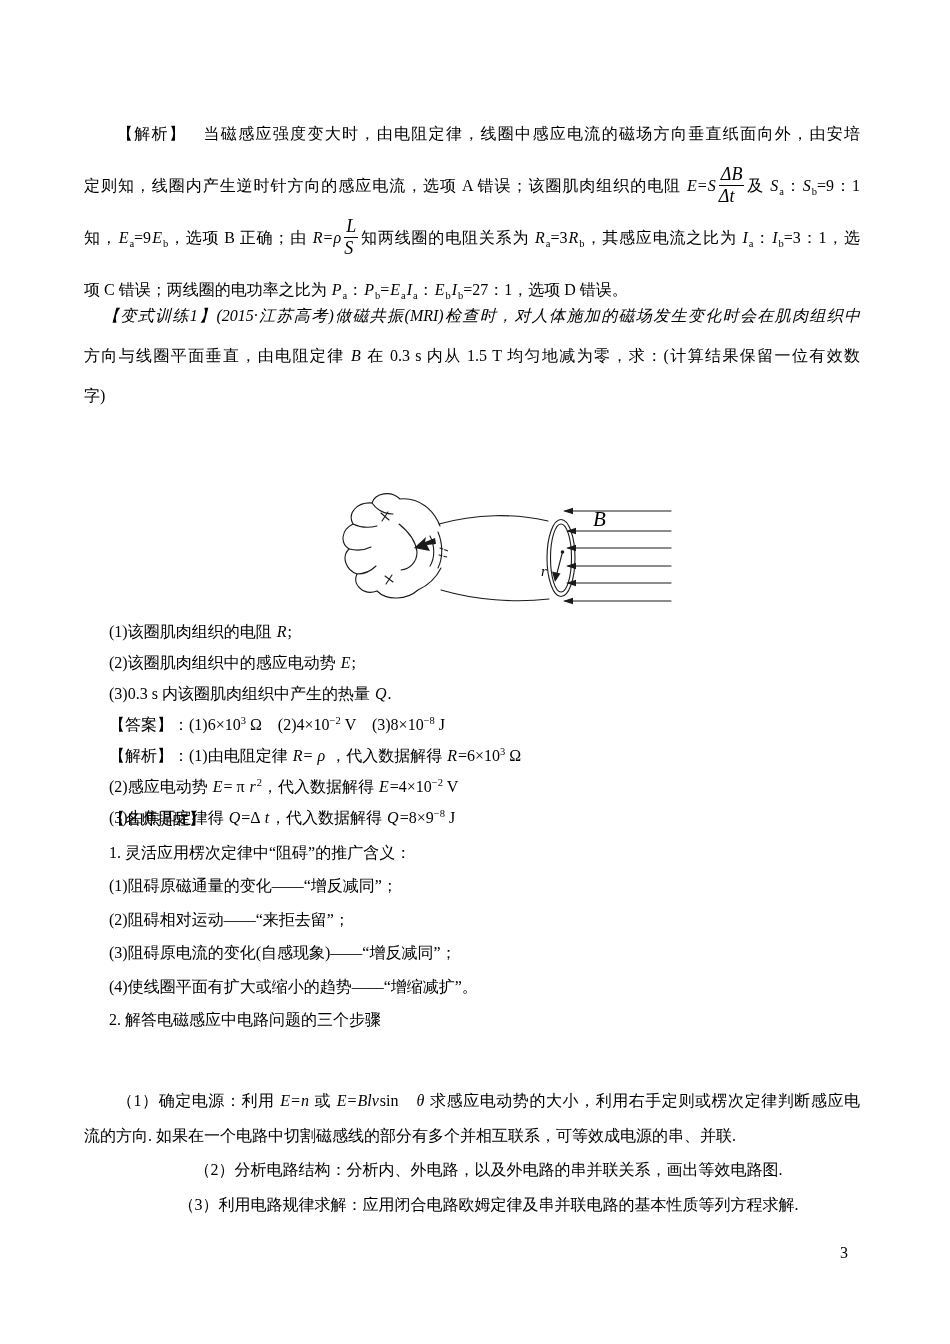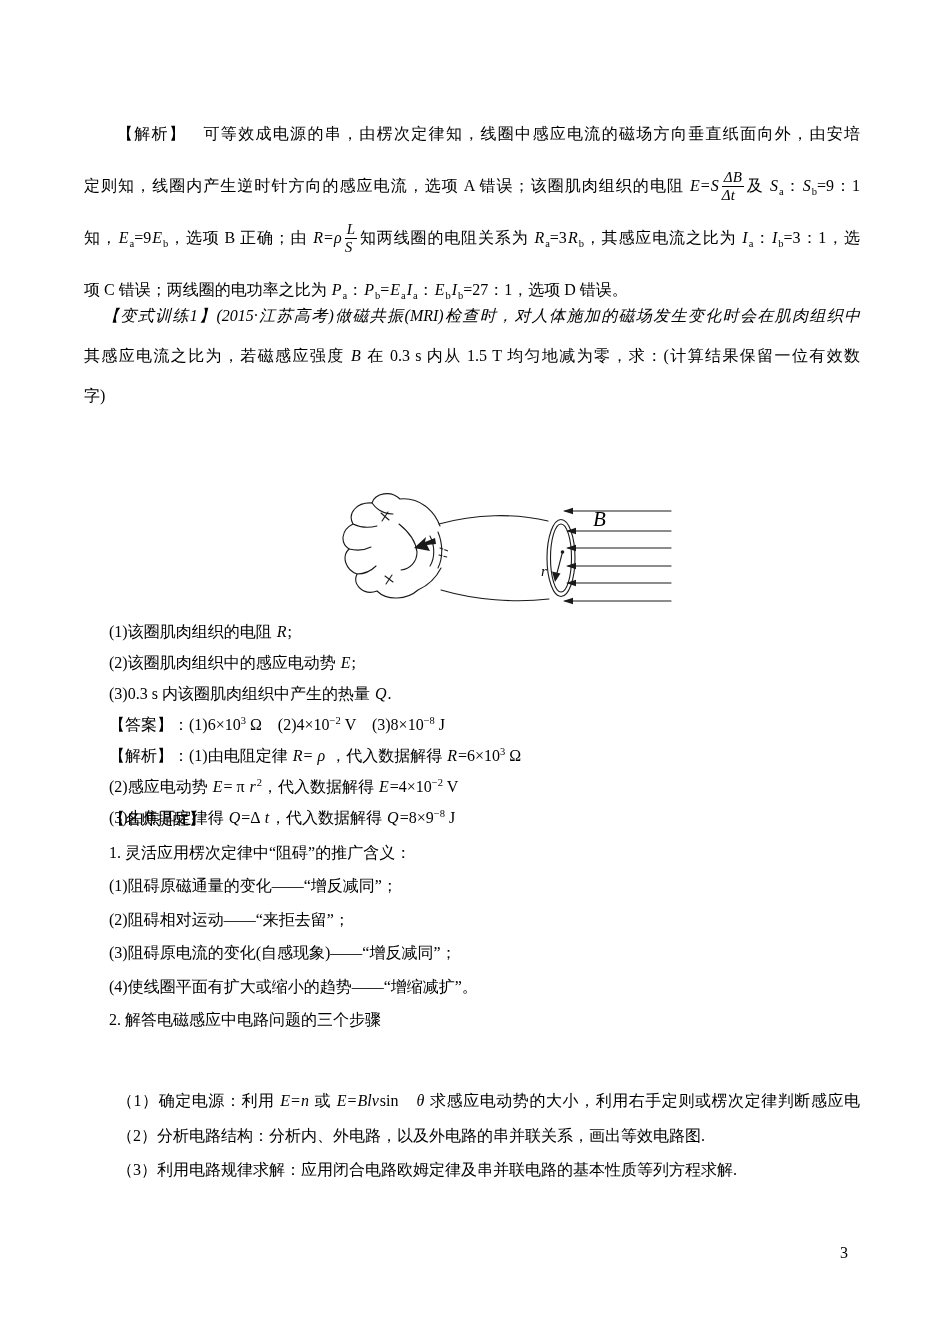--- a/index.html
+++ b/index.html
@@ -5,54 +5,54 @@
   html,body { margin:0; padding:0; background:#888; }
   .page {
     position:relative; width:950px; height:1344px; margin:0 auto;
     background:#ffffff; color:#000;
     font-family:"Liberation Serif","DejaVu Serif",serif;
     font-size:16px; overflow:hidden;
   }
   .block { position:absolute; left:84px; width:776px; }
   .line { display:block; }
   .jline { text-align:justify; text-align-last:justify; }
-  .ind2 { text-indent:33px; }
+  .ind2 { text-indent:33px;text-align:center; }
   .ind1 { text-indent:25px; }
   .ind15 { text-indent:19px;font-style:italic; }
   #blk-analysis { top:108px; line-height:52px; }
   #blk-exercise { top:296px; line-height:40px; }
   #blk-questions { top:616px; line-height:31px; }
   #blk-tips { top:802px; line-height:33.5px; }
   #blk-steps { top:1084px; line-height:34.5px; }
   .v { font-style:italic; padding:0 1px; }
   sub { font-size:10.5px; line-height:0; }
   sup { font-size:10.5px; line-height:0; }
   .frac { display:inline-block; vertical-align:-0.6em; text-align:center;
-          font-size:15px; line-height:1.15; font-style:italic; margin:0 2px; }
+          font-size:18px; line-height:1.15; font-style:italic; margin:0 2px; }
   .frac .num { display:block; border-bottom:1px solid #000; padding:0 2px; }
   .frac .den { display:block; }
   .figure-wrap { position:absolute; left:337px; top:486px; width:345px; height:145px; }
   .figure-wrap svg { display:block; }
   .pagenum { position:absolute; left:840px; top:1244px; font-size:16px; }
 </style>
 </head>
 <body>
 
 <div class="page">
 
   <section class="block" id="blk-analysis">
-    <div class="line jline ind2"><span>【解析】　可等效成电源的串，由楞次定律知，线圈中感应电流的磁场方向垂直纸面向外，由安培</span></div>
+    <div class="line jline ind2"><span>【解析】　当磁感应强度变大时，由电阻定律，线圈中感应电流的磁场方向垂直纸面向外，由安培</span></div>
     <div class="line jline"><span>定则知，线圈内产生逆时针方向的感应电流，选项 A 错误；该圈肌肉组织的电阻 </span><i class="v">E</i><span>=</span><i class="v">S</i><span class="frac"><span class="num">ΔB</span><span class="den">Δt</span></span><span>及 </span><i class="v">S</i><sub>a</sub><span>：</span><i class="v">S</i><sub>b</sub><span>=9：1</span></div>
     <div class="line jline"><span>知，</span><i class="v">E</i><sub>a</sub><span>=9</span><i class="v">E</i><sub>b</sub><span>，选项 B 正确；由 </span><i class="v">R</i><span>=</span><i class="v">ρ</i><span class="frac"><span class="num">L</span><span class="den">S</span></span><span>知两线圈的电阻关系为 </span><i class="v">R</i><sub>a</sub><span>=3</span><i class="v">R</i><sub>b</sub><span>，其感应电流之比为 </span><i class="v">I</i><sub>a</sub><span>：</span><i class="v">I</i><sub>b</sub><span>=3：1，选</span></div>
     <div class="line"><span>项 C 错误；两线圈的电功率之比为 </span><i class="v">P</i><sub>a</sub><span>：</span><i class="v">P</i><sub>b</sub><span>=</span><i class="v">E</i><sub>a</sub><i class="v">I</i><sub>a</sub><span>：</span><i class="v">E</i><sub>b</sub><i class="v">I</i><sub>b</sub><span>=27：1，选项 D 错误。</span></div>
   </section>
 
   <section class="block" id="blk-exercise">
     <div class="line jline ind15"><span>【变式训练1】(2015·江苏高考)做磁共振(MRI)检查时，对人体施加的磁场发生变化时会在肌肉组织中</span></div>
-    <div class="line jline"><span>其感应电流之比为，若磁感应强度 </span><i class="v">B</i><span> 在 0.3 s 内从 1.5 T 均匀地减为零，求：(计算结果保留一位有效数</span></div>
+    <div class="line jline"><span>方向与线圈平面垂直，由电阻定律 </span><i class="v">B</i><span> 在 0.3 s 内从 1.5 T 均匀地减为零，求：(计算结果保留一位有效数</span></div>
     <div class="line"><span>字)</span></div>
   </section>
 
   <figure class="figure-wrap" style="margin:0">
     <svg width="345" height="145" viewBox="0 0 345 145" xmlns="http://www.w3.org/2000/svg">
       <g fill="none" stroke="#1a1a1a" stroke-width="1.1" stroke-linecap="round">
 
         <g>
           <path d="M103,40 C97,24 82,11 63,13 C54,4 38,7 35,17 C20,16 10,27 16,38 C4,44 3,57 12,63 C4,71 9,84 20,88 C15,99 27,110 40,105 C50,115 70,114 81,104 C92,99 100,90 104,82"></path>
           <path d="M62,38 C72,46 79,56 80,66 C80,76 73,83 64,84"></path>
@@ -126,19 +126,20 @@
     <div class="line ind1"><span>1. 灵活应用楞次定律中“阻碍”的推广含义：</span></div>
     <div class="line ind1"><span>(1)阻碍原磁通量的变化——“增反减同”；</span></div>
     <div class="line ind1"><span>(2)阻碍相对运动——“来拒去留”；</span></div>
     <div class="line ind1"><span>(3)阻碍原电流的变化(自感现象)——“增反减同”；</span></div>
     <div class="line ind1"><span>(4)使线圈平面有扩大或缩小的趋势——“增缩减扩”。</span></div>
     <div class="line ind1"><span>2. 解答电磁感应中电路问题的三个步骤</span></div>
   </section>
 
   <section class="block" id="blk-steps">
     <div class="line jline ind2"><span>（1）确定电源：利用 </span><i class="v">E</i><span>=</span><i class="v">n</i><span> 或 </span><i class="v">E</i><span>=</span><i class="v">Blv</i><span>sin　</span><i class="v">θ</i><span> 求感应电动势的大小，利用右手定则或楞次定律判断感应电</span></div>
+    <div class="line"><span>流的方向. 如果在一个电路中切割磁感线的部分有多个并相互联系，可等效成电源的串、并联.</span></div>
     <div class="line ind2"><span>（2）分析电路结构：分析内、外电路，以及外电路的串并联关系，画出等效电路图.</span></div>
     <div class="line ind2"><span>（3）利用电路规律求解：应用闭合电路欧姆定律及串并联电路的基本性质等列方程求解.</span></div>
   </section>
 
   <div class="pagenum">3</div>
 
 </div>
 
 </body></html>

